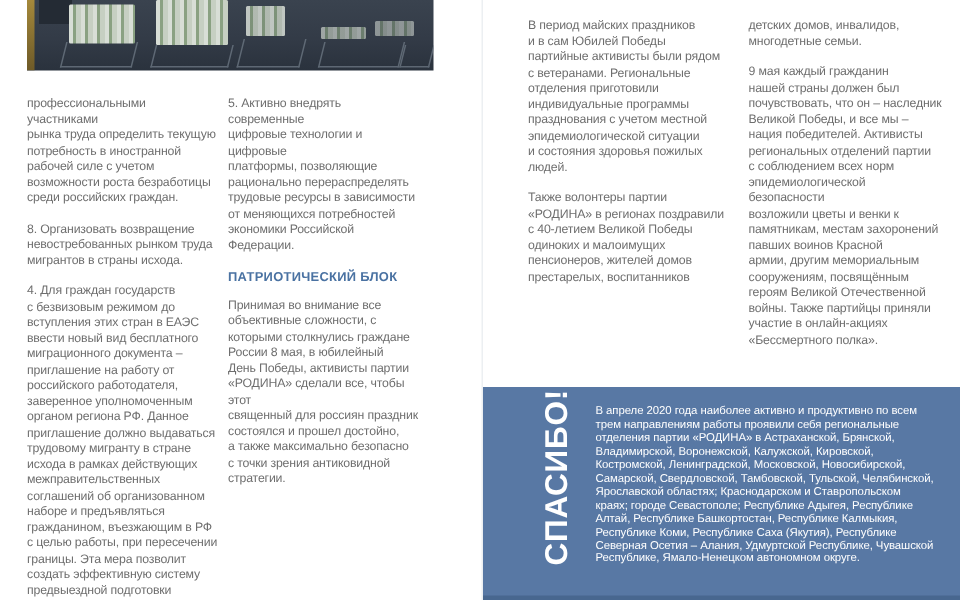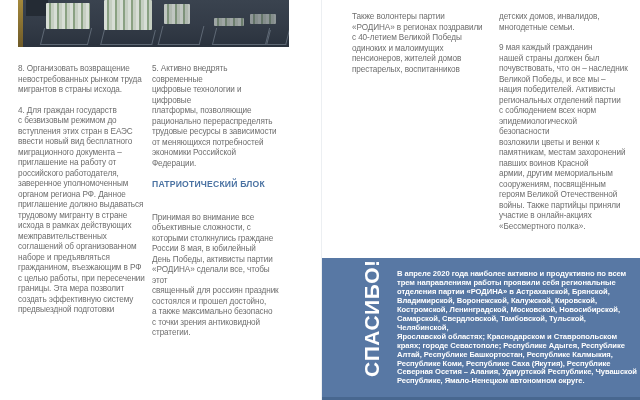--- a/index.html
+++ b/index.html
@@ -28,35 +28,35 @@
 
   
   .col { position:absolute; color:#6e6e6e; font-size:8.2px; line-height:10.5px; letter-spacing:-0.1px; }
   .col p { margin:0 0 10px 0; white-space:pre-line; }
   #col1 { left:18px;  top:64px; width:127px; }
   #col2 { left:152px; top:64px; width:127px; }
   #col3 { left:352px; top:12px; width:132px; }
   #col4 { left:499px; top:12px; width:130px; }
   .heading {
     color:#4a72a2; font-weight:bold; font-size:8.6px; letter-spacing:0.2px;
-    margin:3px 0 23px 0; white-space:pre;
+    margin:3px 0 9px 0; white-space:pre;
   }
 
   
   .thanks-box { position:absolute; left:322px; top:258px; width:318px; height:142px; background:#5878a4; }
   .thanks-box .bottom-edge { position:absolute; left:0; right:0; bottom:0; height:3px; background:#48678f; }
   .thanks-vertical {
     position:absolute; left:37px; top:119px; width:106px; height:26px;
     transform:rotate(-90deg); transform-origin:0 0;
     color:#ffffff; font-weight:bold; font-size:21px; line-height:26px; letter-spacing:0.5px;
     white-space:pre;
   }
   .thanks-text {
     position:absolute; left:75px; top:12px; width:240px;
-    color:#ffffff; font-weight:bold; font-size:7.6px; line-height:8.95px;
+    color:#ffffff; font-weight:normal; font-size:7.6px; line-height:8.95px;
     white-space:pre-line; letter-spacing:-0.05px;
   }
 </style>
 </head>
 <body>
 
 <div class="spread">
 
   <div class="page-divider"></div>
 
@@ -69,20 +69,26 @@
     <div class="packs" style="left:196px;top:18px;width:30px;height:8px;opacity:.65;"></div>
     <div class="packs" style="left:232px;top:14px;width:26px;height:10px;opacity:.55;"></div>
     <div class="wire" style="left:24px;top:28px;width:46px;height:16px;"></div>
     <div class="wire" style="left:84px;top:30px;width:50px;height:14px;"></div>
     <div class="wire" style="left:142px;top:26px;width:40px;height:18px;"></div>
     <div class="wire" style="left:196px;top:28px;width:52px;height:16px;"></div>
     <div class="wire" style="left:250px;top:30px;width:18px;height:14px;"></div>
   </div>
 
   <div class="col" id="col1">
+    <p>профессиональными участниками
+рынка труда определить текущую
+потребность в иностранной
+рабочей силе с учетом
+возможности роста безработицы
+среди российских граждан.</p>
     <p>8. Организовать возвращение
 невостребованных рынком труда
 мигрантов в страны исхода.</p>
     <p>4. Для граждан государств
 с безвизовым режимом до
 вступления этих стран в ЕАЭС
 ввести новый вид бесплатного
 миграционного документа –
 приглашение на работу от
 российского работодателя,
@@ -119,20 +125,30 @@
 «РОДИНА» сделали все, чтобы этот
 священный для россиян праздник
 состоялся и прошел достойно,
 а также максимально безопасно
 с точки зрения антиковидной
 стратегии.</p>
 
   </div>
 
   <div class="col" id="col3">
+    <p>В период майских праздников
+и в сам Юбилей Победы
+партийные активисты были рядом
+с ветеранами. Региональные
+отделения приготовили
+индивидуальные программы
+празднования с учетом местной
+эпидемиологической ситуации
+и состояния здоровья пожилых
+людей.</p>
     <p>Также волонтеры партии
 «РОДИНА» в регионах поздравили
 с 40-летием Великой Победы
 одиноких и малоимущих
 пенсионеров, жителей домов
 престарелых, воспитанников</p>
   </div>
 
   <div class="col" id="col4">
     <p>детских домов, инвалидов,

